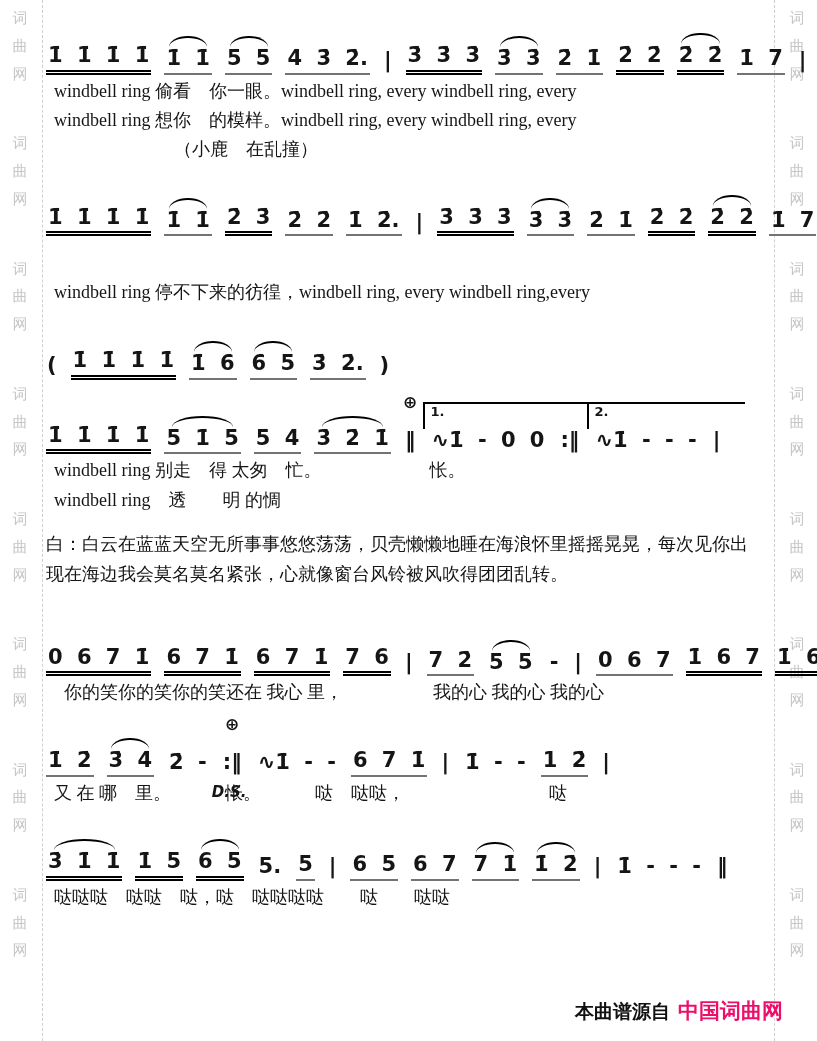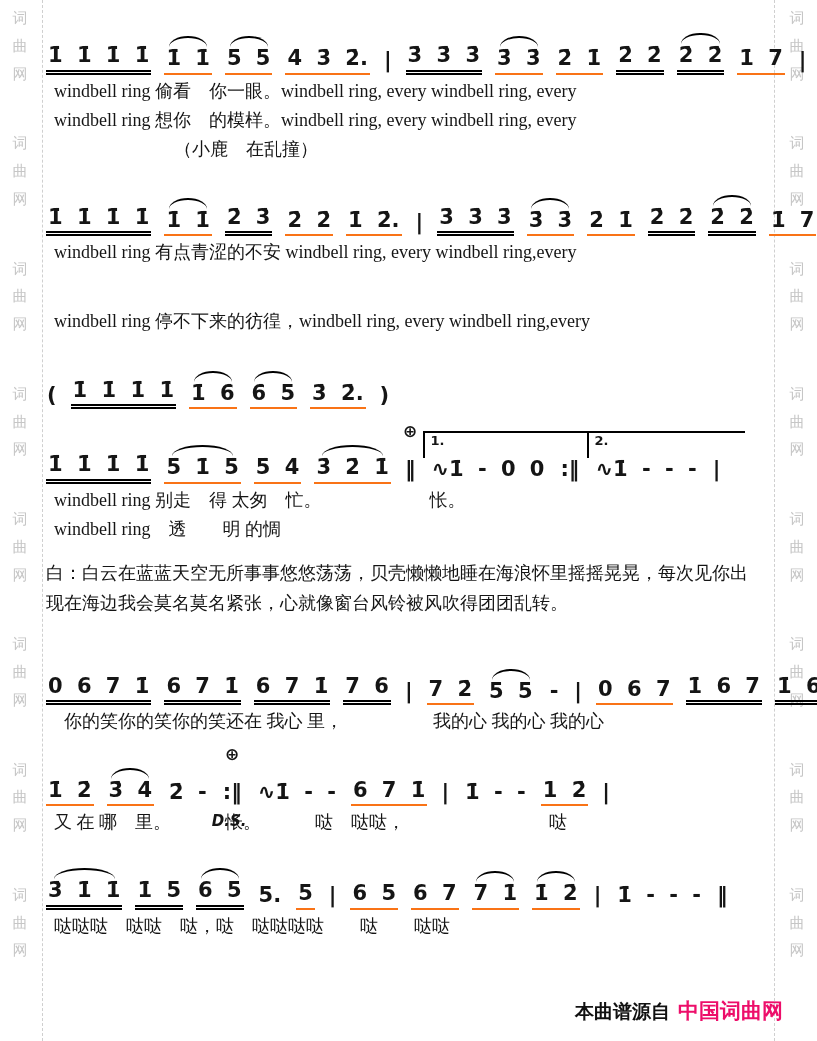--- a/index.html
+++ b/index.html
@@ -11,21 +11,21 @@
   .wm-left{left:7px;border-right:1px dashed #cfcfcf;padding-right:9px;}
   .wm-right{right:7px;border-left:1px dashed #cfcfcf;padding-left:9px;}
   .wm-group div{line-height:1.85;text-align:center;}
   
   .content{position:absolute;left:46px;right:38px;top:8px;z-index:2;}
   .system{margin-bottom:8px;}
   .notes{display:flex;align-items:flex-end;padding-top:36px;font-family:"DejaVu Sans",sans-serif;
          font-weight:bold;font-size:21px;line-height:1.12;}
   .grp{position:relative;margin-right:13px;white-space:nowrap;}
   .nt{display:inline-block;word-spacing:7px;padding:0 2px 2px;}
-  .nt.u1{border-bottom:2px solid #f97316;}
+  .nt.u1{border-bottom:2px solid #737373;}
   .nt.u2{border-bottom:5px double #000;}
   .bar .nt{padding:0 1px 2px;word-spacing:0;}
   .arc{position:absolute;top:-11px;left:10%;right:10%;height:9px;border-top:2px solid #000;
        border-radius:50% 50% 0 0 / 100% 100% 0 0;}
   .over{position:absolute;top:-30px;left:50%;transform:translateX(-50%);font-size:17px;font-weight:bold;
         font-style:normal;font-family:"DejaVu Sans",sans-serif;}
   .over.hi{top:-36px;}
   .volta{position:absolute;top:-27px;left:-6px;right:-46px;height:24px;border-left:2px solid #000;
          border-top:2px solid #000;font-size:13px;font-weight:bold;font-style:normal;text-align:left;
          padding:1px 0 0 5px;}
@@ -154,21 +154,20 @@
           <span class="grp"><span class="nt u1">2̇ 2̇</span></span>
           <span class="grp"><span class="nt u1">1̇ 2̇.</span></span>
           <span class="grp bar"><span class="nt">|</span></span>
           <span class="grp"><span class="nt u2">3̇ 3̇ 3̇</span></span>
           <span class="grp"><span class="nt u1">3̇ 3̇</span><i class="arc"></i></span>
           <span class="grp"><span class="nt u1">2̇ 1̇</span></span>
           <span class="grp"><span class="nt u2">2̇ 2̇</span></span>
           <span class="grp"><span class="nt u2">2̇ 2̇</span><i class="arc"></i></span>
           <span class="grp"><span class="nt u1">1̇ 7</span></span>
         </div>
-        <div class="lyric" style="padding-left: 8px;">windbell ring 有点青涩的不安 windbell ring, every windbell ring,every</div>
         <div class="lyric" style="padding-left: 8px; margin-top: 43px;">windbell ring 停不下来的彷徨，windbell ring, every windbell ring,every</div>
       </div>
       <div class="system">
         <div class="notes">
           <span class="grp bar"><span class="nt">(</span></span>
           <span class="grp"><span class="nt u2">1̇ 1̇ 1̇ 1̇</span></span>
           <span class="grp"><span class="nt u1">1̇ 6̇</span><i class="arc"></i></span>
           <span class="grp"><span class="nt u1">6̇ 5</span><i class="arc"></i></span>
           <span class="grp"><span class="nt u1">3̇ 2̇.</span></span>
           <span class="grp bar"><span class="nt">)</span></span>

